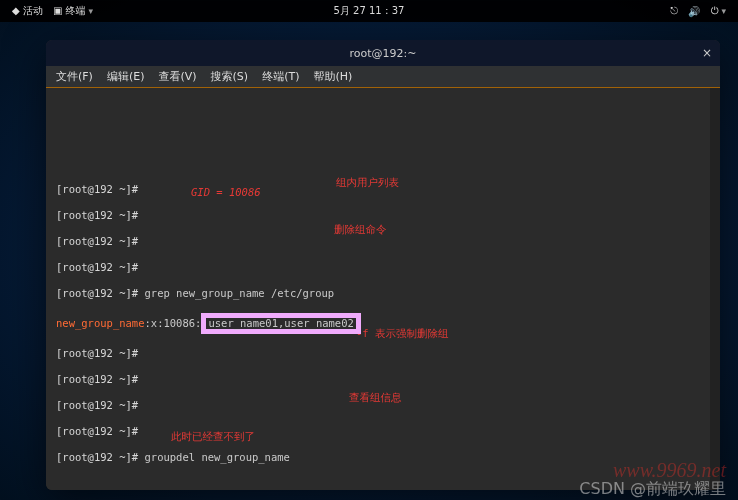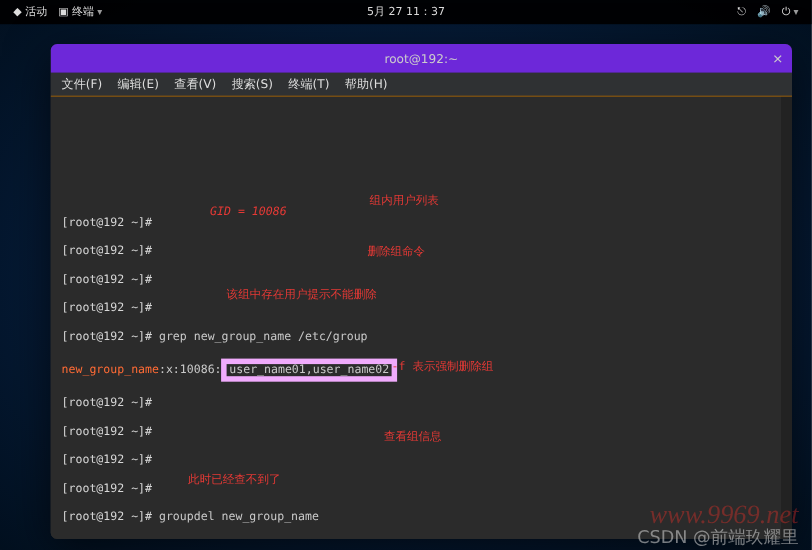--- a/index.html
+++ b/index.html
@@ -30,21 +30,21 @@
     top: 40px; left: 46px;
     width: 674px; height: 450px;
     background: #2b2b2b;
     border-radius: 6px;
     box-shadow: 0 10px 40px rgba(0,0,0,0.6);
     display: flex; flex-direction: column;
     overflow: hidden;
   }
   .titlebar {
     height: 26px;
-    background: #6d28d9;
+    background: #0f172a;
     display: flex; align-items: center; justify-content: center;
     position: relative;
     color: #ccc;
     font-size: 11px;
   }
   .titlebar .close {
     position: absolute; right: 8px; top: 50%; transform: translateY(-50%);
     cursor: pointer; color: #ccc; font-size: 12px;
   }
   .menubar {
@@ -80,21 +80,21 @@
   .red-a { color: #e53935; position: absolute; }
   .boxed {
     border: 5px solid #f0abfc;
     padding: 0 2px;
     display: inline-block;
     line-height: 11px;
   }
 
   .watermark-red {
     position: absolute; right: 12px; bottom: 18px;
-    font-size: 24px; font-style: italic;
+    font-size: 20px; font-style: italic;
     color: rgba(255,50,40,0.35);
     font-family: Georgia, serif;
   }
   .watermark-csdn {
     position: absolute; right: 12px; bottom: 0;
     font-size: 16px; color: rgba(200,200,200,0.6);
   }
 </style>
 </head>
 <body>
@@ -122,21 +122,20 @@
     <span>编辑(E)</span>
     <span>查看(V)</span>
     <span>搜索(S)</span>
     <span>终端(T)</span>
     <span>帮助(H)</span>
   </div>
   <div class="term-body">
 <span class="red-a" style="left:145px;top:98px;font-style:italic;">GID = 10086</span>
 <span class="red-a" style="left:290px;top:88px;">组内用户列表</span>
 <span class="red-a" style="left:288px;top:135px;">删除组命令</span>
-<span class="red-a" style="left:160px;top:174px;">该组中存在用户提示不能删除</span>
 <span class="red-a" style="left:310px;top:239px;">-f 表示强制删除组</span>
 <span class="red-a" style="left:303px;top:303px;">查看组信息</span>
 <span class="red-a" style="left:125px;top:342px;">此时已经查不到了</span>
 <span class="prompt-user">[root@192 ~]#</span>
 
 <span class="prompt-user">[root@192 ~]#</span>
 
 <span class="prompt-user">[root@192 ~]#</span>
 
 <span class="prompt-user">[root@192 ~]#</span>

